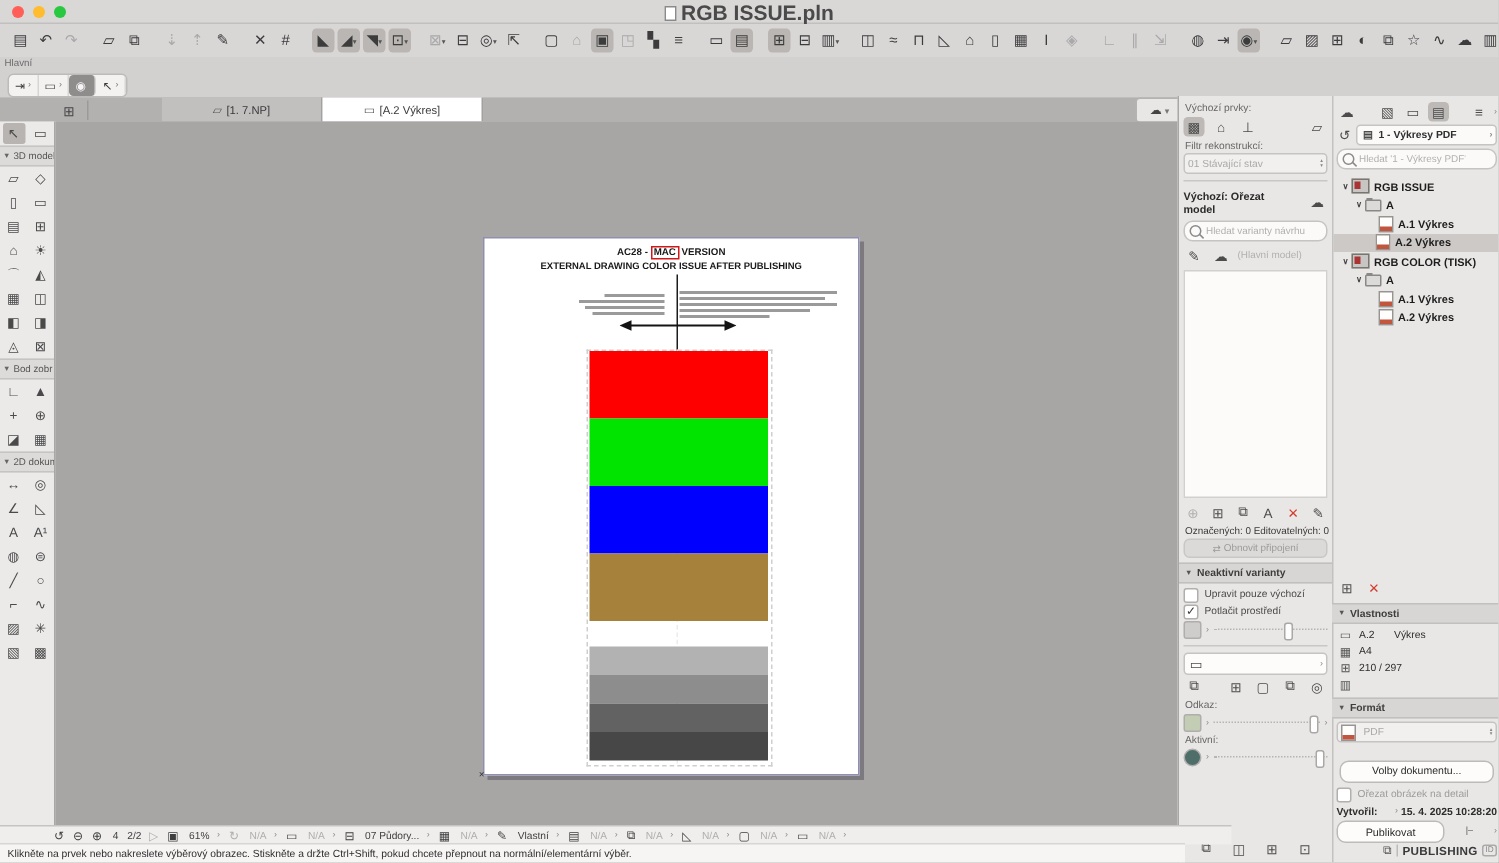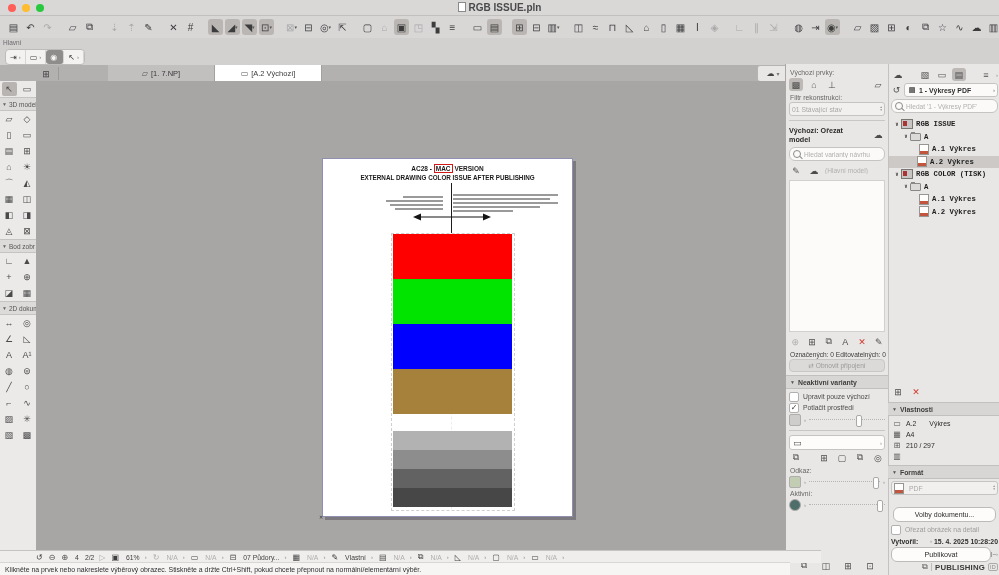--- a/index.html
+++ b/index.html
@@ -1,21 +1,21 @@
 <!DOCTYPE html>
 <html><head>
 <meta charset="utf-8">
 <style>
   html,body{margin:0;padding:0;}
   #win{position:relative;width:999px;height:575px;background:#cac7c7;font-family:"Liberation Sans",sans-serif;overflow:hidden;color:#2e2e2e;}
   
   .titlebar{position:absolute;left:0;top:0;width:999px;height:15px;background:#dad7d7;border-bottom:1px solid #c2bfbf;display:flex;align-items:center;}
   .lights{display:flex;gap:6px;margin-left:8px;}
   .light{width:8px;height:8px;border-radius:50%;}
-  .title-center{position:absolute;left:0;right:0;text-align:center;font-size:10px;font-weight:bold;color:#4a4a4a;}
+  .title-center{position:absolute;left:0;right:0;text-align:center;font-size:14px;font-weight:bold;color:#4a4a4a;}
   .title-doc{display:inline-block;width:6px;height:8px;border:1px solid #8a8a8a;background:#fff;vertical-align:-1px;margin-right:3px;}
   
   .toolbar{position:absolute;left:0;top:16px;width:999px;height:22px;background:#d9d6d6;display:flex;align-items:center;padding-left:6px;gap:2px;overflow:hidden;}
   .tbi{display:inline-flex;align-items:center;justify-content:center;min-width:15px;height:16px;font-size:10px;color:#3c3c3c;border-radius:3px;}
   .tbi.sel{background:#b9b6b3;}
   .tbi.dis{color:#a9a9a9;}
   .tbi.sep{min-width:6px;}
   .crt{font-size:5px;color:#555;margin-left:0px;}
   
   .quickrow{position:absolute;left:0;top:38px;width:999px;height:27px;background:#d3d0d0;}
@@ -91,37 +91,37 @@
   .swatch{width:10px;height:10px;border:1px solid #b0aeac;border-radius:2px;background:#cfcdcb;flex:none;}
   .swatch.sage{background:#c3cdb4;}
   .swatch.teal{background:#4e6e6a;border-radius:50%;}
   .strack{flex:1;height:0px;border-top:1px dotted #b7b5b3;position:relative;}
   .handle{position:absolute;top:-5px;width:4px;height:10px;background:#fdfdfd;border:1px solid #aaa8a6;border-radius:2px;}
   .tinychev{font-size:6px;color:#888;}
   
   .navicons{display:flex;align-items:center;height:17px;gap:3px;}
   .setrow{display:flex;align-items:center;height:14px;gap:2px;}
   .setfield{flex:1;display:flex;align-items:center;height:12px;background:#fbfaf9;border:1px solid #c6c4c2;border-radius:3px;padding:0 2px;gap:2px;font-size:6.9px;font-weight:bold;color:#2e2e2e;white-space:nowrap;overflow:hidden;}
-  .tree{margin-top:3px;font-family:Liberation Mono, monospace;}
+  .tree{margin-top:3px;}
   .trow{display:flex;align-items:center;height:12.5px;font-size:7.3px;font-weight:bold;color:#1d1d1d;white-space:nowrap;overflow:hidden;}
   .trow.sel{background:#ccc9c6;margin:0 -2px;padding-left:2px;}
   .exp{width:8px;font-size:5.5px;color:#444;text-align:center;flex:none;}
   .tic{flex:none;margin-right:3px;position:relative;}
   .ic-set{width:10px;height:8px;background:#c8c6c4;border:1px solid #78766f;}
   .ic-set::after{content:"";position:absolute;left:1px;top:1px;width:4px;height:5px;background:#a33;}
   .ic-folder{width:9px;height:6px;background:#dcdad8;border:1px solid #8a8886;border-radius:1px;}
   .ic-folder::before{content:"";position:absolute;left:0;top:-2px;width:4px;height:2px;background:#8a8886;}
   .ic-pdf{width:8px;height:9px;background:#fffefd;border:1px solid #979592;}
   .ic-pdf::after{content:"";position:absolute;left:0px;right:0px;bottom:0;height:3px;background:#c2553e;}
   .proprow{display:flex;align-items:center;height:11px;gap:3px;font-size:6.9px;color:#2c2c2c;}
   .proprow .pg{width:12px;font-size:8px;color:#555;text-align:center;}
   .propextra{margin-left:10px;}
   .wbtn{display:flex;align-items:center;justify-content:center;height:13px;background:#fdfcfb;border:1px solid #bdbbb9;border-radius:6px;font-size:7px;color:#2c2c2c;margin:2px 2px;}
   .createdrow{display:flex;align-items:center;height:12px;font-size:6.9px;gap:2px;}
-  .pubrow{display:flex;align-items:center;height:14px;gap:0;}
+  .pubrow{display:flex;align-items:center;height:14px;gap:14px;}
   .pubbtn{flex:1;display:flex;align-items:center;justify-content:center;height:13px;background:#fdfcfb;border:1px solid #bdbbb9;border-radius:6px;font-size:7.2px;color:#2c2c2c;}
   .pubsplit{font-size:6px;color:#555;}
   .brandrow{display:flex;align-items:center;justify-content:flex-end;gap:3px;height:12px;font-size:7.8px;font-weight:bold;color:#3a3a3a;letter-spacing:0.2px;}
   .brandid{font-size:5.5px;font-weight:normal;color:#8a8a8a;border:1px solid #aaa;border-radius:2px;padding:0 1px;}
   .brandwin{font-size:8px;color:#555;font-weight:normal;}
   .branddiv{width:1px;height:8px;background:#bbb;}
   
   .quickbar{position:absolute;left:0;top:550px;width:785px;height:12px;background:#f0eeed;border-top:1px solid #c6c4c2;display:flex;align-items:center;padding-left:36px;gap:5px;overflow:hidden;}
   .bbit{display:inline-flex;align-items:center;gap:1px;}
   .bbit .bg{font-size:8px;color:#3e3e3e;}
@@ -433,21 +433,21 @@
 
   <div class="tabbar">
     <span class="tabgrid">⊞</span>
     <div class="tabs">
       <span class="tab">
           <span class="tg">▱</span>
           <span>[1. 7.NP]</span>
         </span>
         <span class="tab sel">
           <span class="tg">▭</span>
-          <span>[A.2 Výchozí]</span>
+          <span>[A.2 Výkres]</span>
         </span>
     </div>
     <span class="cloudbtn">
         <span>☁</span>
         <span class="qchev">▾</span>
       </span>
   </div>
 
   <div class="toolbox">
     <div class="tbxrow">

